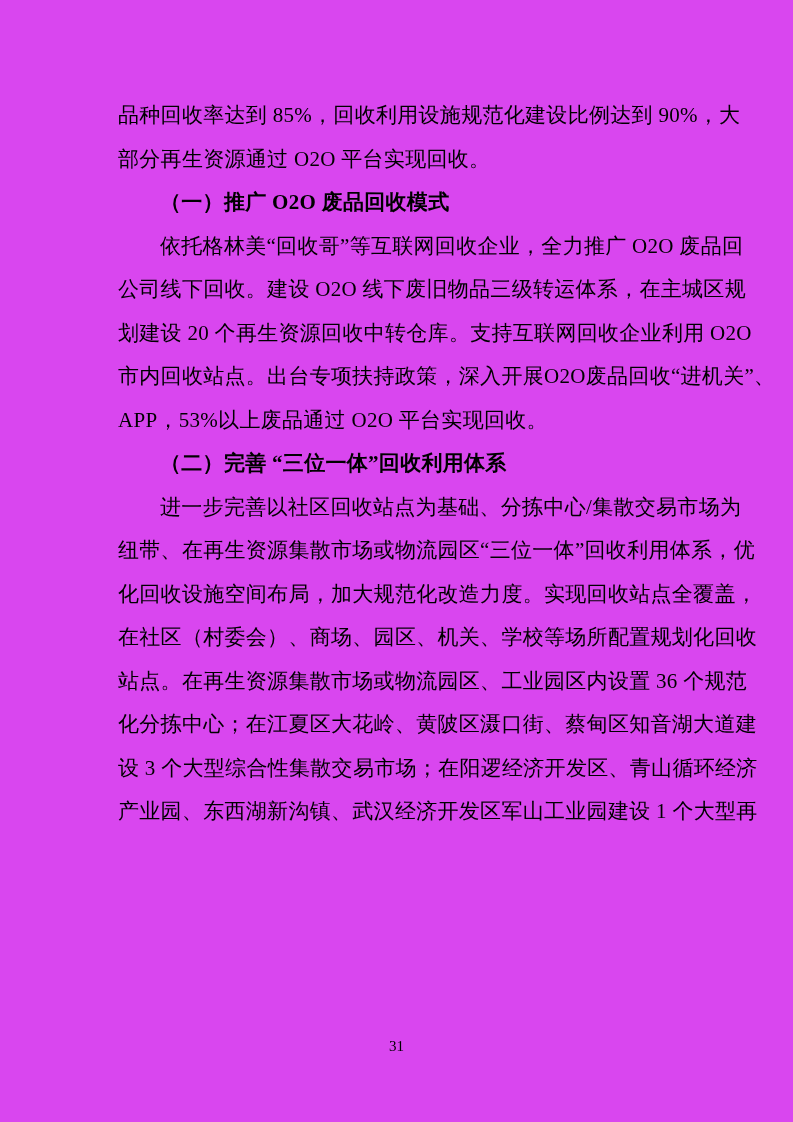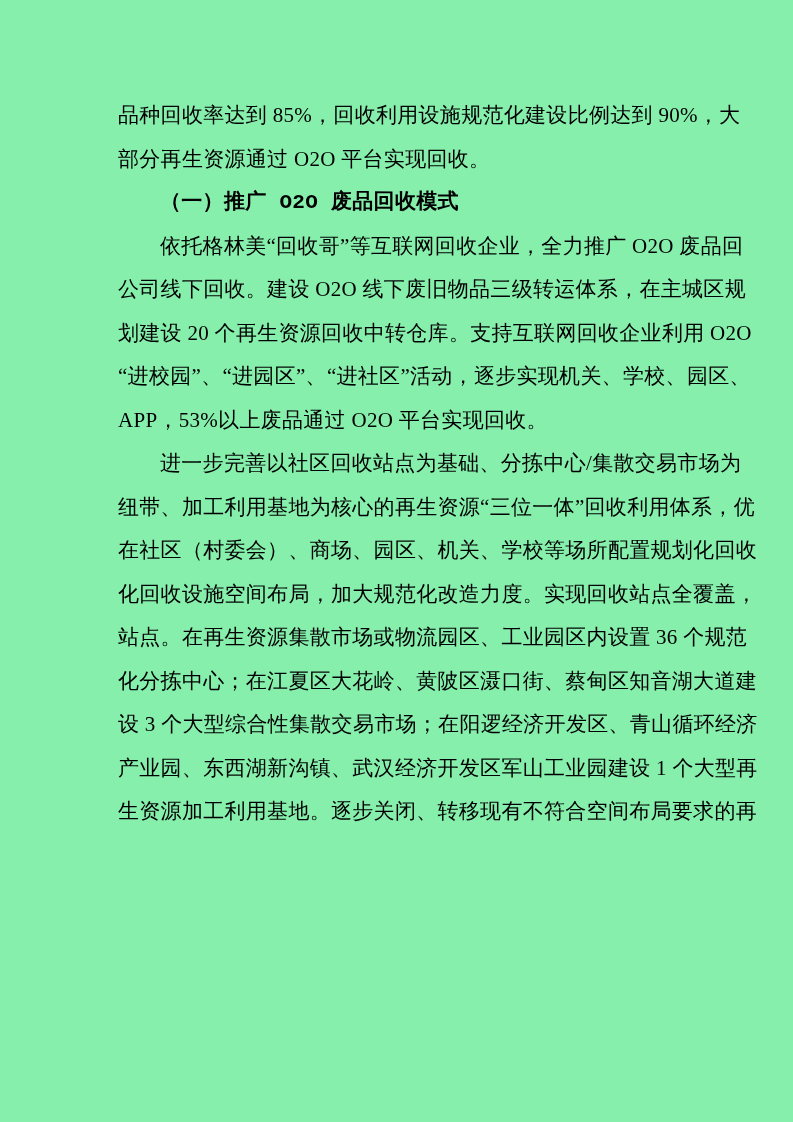--- a/index.html
+++ b/index.html
@@ -4,21 +4,21 @@
 <style>
   html, body {
     margin: 0;
     padding: 0;
     background: #ffffff;
   }
   .page {
     position: relative;
     width: 793px;
     height: 1122px;
-    background: #86efac;
+    background: #d946ef;
     color: #000000;
     font-family: "Liberation Serif", "DejaVu Serif", serif;
     overflow: hidden;
   }
   .content {
     position: absolute;
     left: 118px;
     top: 94px;
     width: 557px;
     font-size: 21px;
@@ -31,21 +31,20 @@
   .line {
     white-space: pre;
     text-align: left;
     letter-spacing: 0.3px;
   }
   .line.indent {
     text-indent: 42px;
   }
   .block.heading .line {
     font-weight: bold;
-    font-family: Liberation Mono, monospace;
   }
   .folio {
     position: absolute;
     left: 0;
     right: 0;
     top: 1036px;
     text-align: center;
     font-size: 15px;
     line-height: 20px;
     color: #000000;
@@ -60,28 +59,31 @@
         <div class="line">品种回收率达到 85%，回收利用设施规范化建设比例达到 90%，大</div>
         <div class="line">部分再生资源通过 O2O 平台实现回收。</div>
       </div>
       <div class="block heading">
         <div class="line indent">（一）推广 O2O 废品回收模式</div>
       </div>
       <div class="block paragraph">
         <div class="line indent">依托格林美“回收哥”等互联网回收企业，全力推广 O2O 废品回</div>
         <div class="line">公司线下回收。建设 O2O 线下废旧物品三级转运体系，在主城区规</div>
         <div class="line">划建设 20 个再生资源回收中转仓库。支持互联网回收企业利用 O2O</div>
-        <div class="line">“进校园”、“进园区”、“进社区”活动，逐步实现机关、学校、园区、</div>
+        <div class="line">市内回收站点。出台专项扶持政策，深入开展O2O废品回收“进机关”、</div>
         <div class="line">APP，53%以上废品通过 O2O 平台实现回收。</div>
+      </div>
+      <div class="block heading">
+        <div class="line indent">（二）完善 “三位一体”回收利用体系</div>
       </div>
       <div class="block paragraph">
         <div class="line indent">进一步完善以社区回收站点为基础、分拣中心/集散交易市场为</div>
-        <div class="line">纽带、加工利用基地为核心的再生资源“三位一体”回收利用体系，优</div>
+        <div class="line">纽带、在再生资源集散市场或物流园区“三位一体”回收利用体系，优</div>
+        <div class="line">化回收设施空间布局，加大规范化改造力度。实现回收站点全覆盖，</div>
         <div class="line">在社区（村委会）、商场、园区、机关、学校等场所配置规划化回收</div>
-        <div class="line">化回收设施空间布局，加大规范化改造力度。实现回收站点全覆盖，</div>
         <div class="line">站点。在再生资源集散市场或物流园区、工业园区内设置 36 个规范</div>
         <div class="line">化分拣中心；在江夏区大花岭、黄陂区滠口街、蔡甸区知音湖大道建</div>
         <div class="line">设 3 个大型综合性集散交易市场；在阳逻经济开发区、青山循环经济</div>
         <div class="line">产业园、东西湖新沟镇、武汉经济开发区军山工业园建设 1 个大型再</div>
-        <div class="line">生资源加工利用基地。逐步关闭、转移现有不符合空间布局要求的再</div>
       </div>
     </div>
+  <div class="folio">31</div>
 </div>
 
 </body></html>

